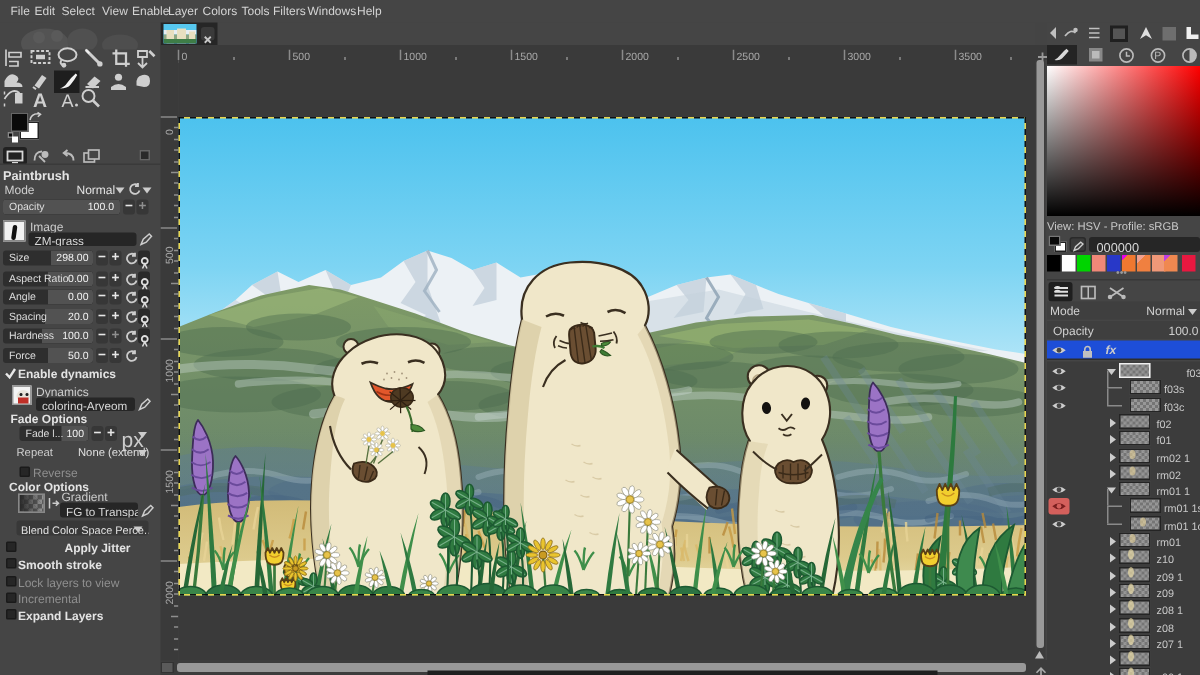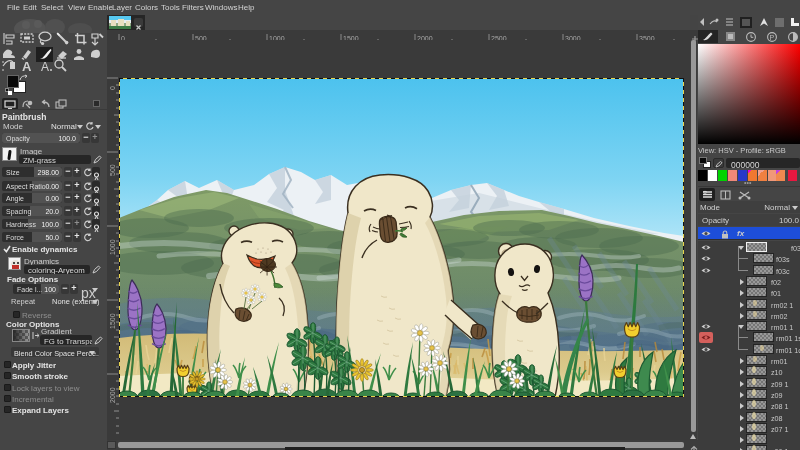--- a/index.html
+++ b/index.html
@@ -347,21 +347,21 @@
   <svg class="abs" style="left:94px;top:321px" width="9" height="9">
         <path d="M1 8 l1.5 -3.5 4 -3.5 1.5 1.5 -3.5 4 z" fill="none" stroke="#ccc" stroke-width="1"></path>
       </svg>
 
   <div class="entry" style="left:11px;top:332px;width:88px;height:10px;background:#383838;">
     <span style="position:absolute;left:3px;top:2px;color:#e0e0e0;font-size:7.3px;">Blend Color Space  Perce...</span>
     <span class="abs" style="left:78px;top:4px;width:0;height:0;border-top:4px solid #ccc;border-left:3px solid transparent;border-right:3px solid transparent;"></span>
       </div>
 
   <div class="cb" style="left:4px;top:346px;"></div>
-  <div class="abs bold" style="left:12px;top:346px;font-size:8px;">Apply Jitter</div>
+  <div class="abs bold" style="left:12px;top:346px;font-size:8px;padding-left:31px;">Apply Jitter</div>
   <div class="cb" style="left:4px;top:357px;"></div>
   <div class="abs bold" style="left:12px;top:357px;font-size:8px;">Smooth stroke</div>
   <div class="cb" style="left:4px;top:369px;"></div>
   <div class="abs dim" style="left:12px;top:369px;font-size:8px;">Lock layers to view</div>
   <div class="cb" style="left:4px;top:380px;"></div>
   <div class="abs dim" style="left:12px;top:380px;font-size:8px;">Incremental</div>
   <div class="cb" style="left:4px;top:391px;"></div>
   <div class="abs bold" style="left:12px;top:391px;font-size:8px;">Expand Layers</div>
 </div>
 

